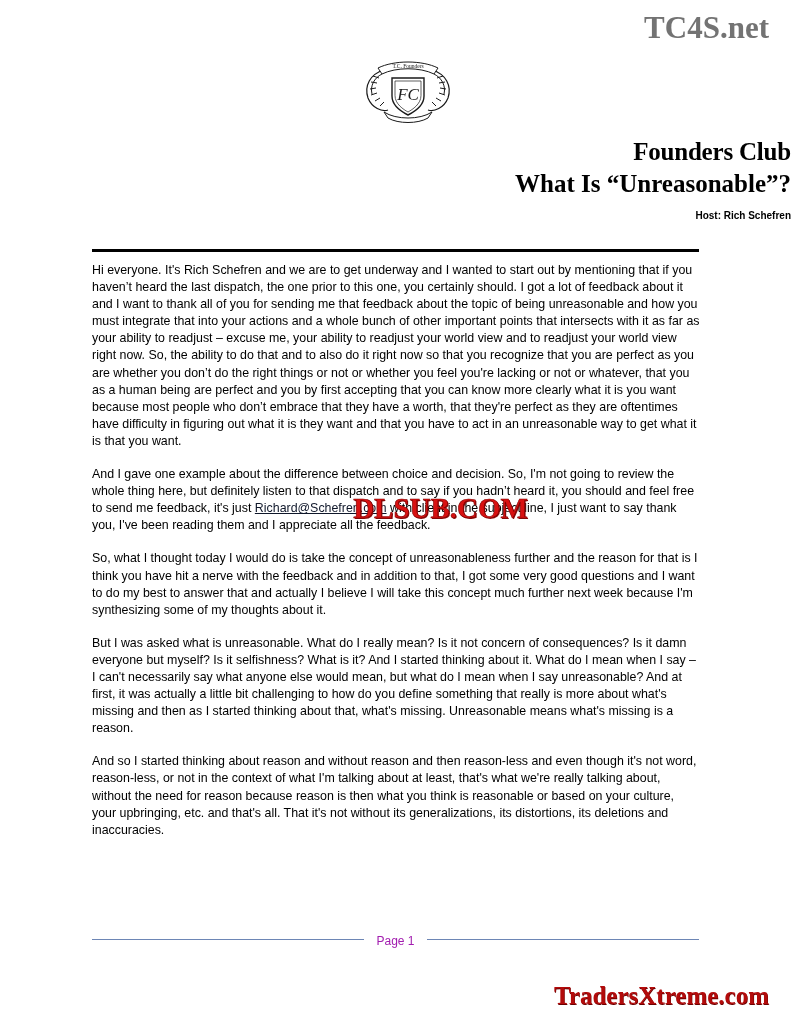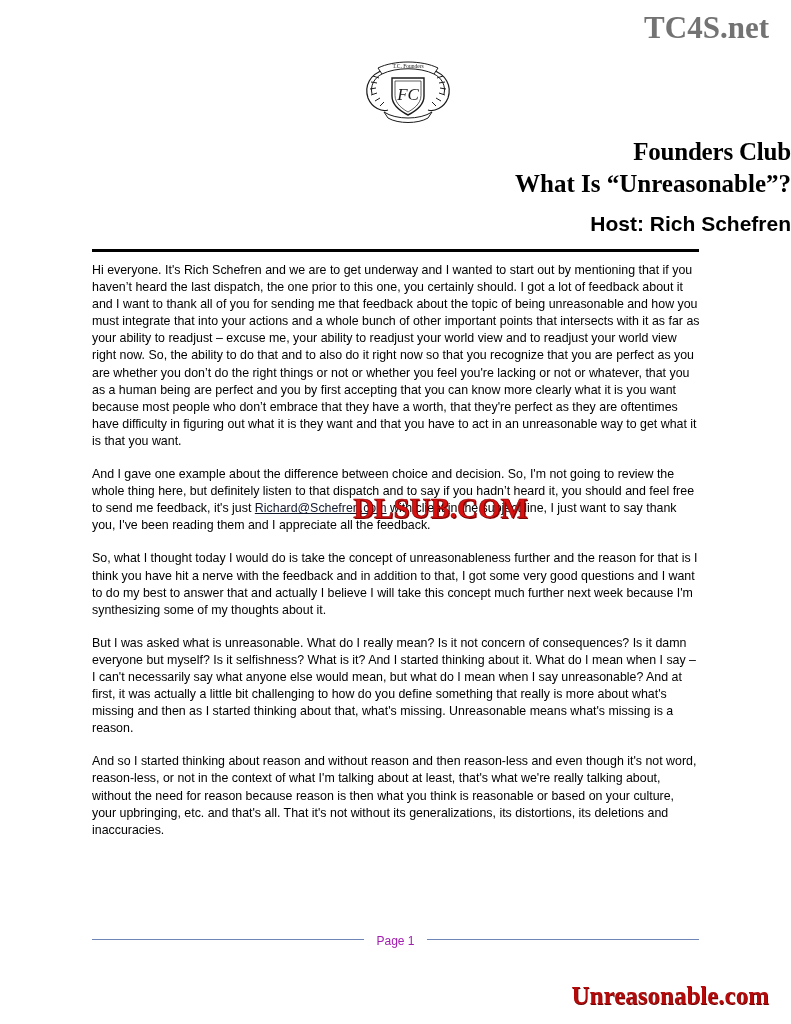--- a/index.html
+++ b/index.html
@@ -69,23 +69,23 @@
     font-family: "Liberation Serif", serif;
     font-weight: bold;
     font-size: 25px;
     line-height: 32px;
     margin-top: 2px;
     margin-left: 22px;
   }
   .title-host {
     font-family: "Liberation Sans", sans-serif;
     font-weight: bold;
-    font-size: 21px;
+    font-size: 10px;
     line-height: 20px;
-    margin-top: 14px;
+    margin-top: 6px;
   }
 
   
   .hr-top {
     position: absolute;
     top: 249px;
     left: 92px;
     width: 607px;
     height: 3px;
     background: #000000;
@@ -216,15 +216,15 @@
     <p>But I was asked what is unreasonable.  What do I really mean?  Is it not concern of consequences?  Is it damn everyone but myself?  Is it selfishness?  What is it?  And I started thinking about it.  What do I mean when I say – I can't necessarily say what anyone else would mean, but what do I mean when I say unreasonable?  And at first, it was actually a little bit challenging to how do you define something that really is more about what's missing and then as I started thinking about that, what's missing.  Unreasonable means what's missing is a reason.</p>
     <p>And so I started thinking about reason and without reason and then reason-less and even though it's not word, reason-less, or not in the context of what I'm talking about at least, that's what we're really talking about, without the need for reason because reason is then what you think is reasonable or based on your culture, your upbringing, etc. and that's all.  That it's not without its generalizations, its distortions, its deletions and inaccuracies.</p>
   </div>
 
   <div class="watermark-red">DLSUB.COM</div>
 
   <div class="footer-rule-left"></div>
   <div class="footer-rule-right"></div>
   <div class="footer-page">Page  1</div>
 
-  <div class="brand-bottom">Unreasonable.com</div>
+  <div class="brand-bottom">TradersXtreme.com</div>
 
 </div>
 
 </body></html>

